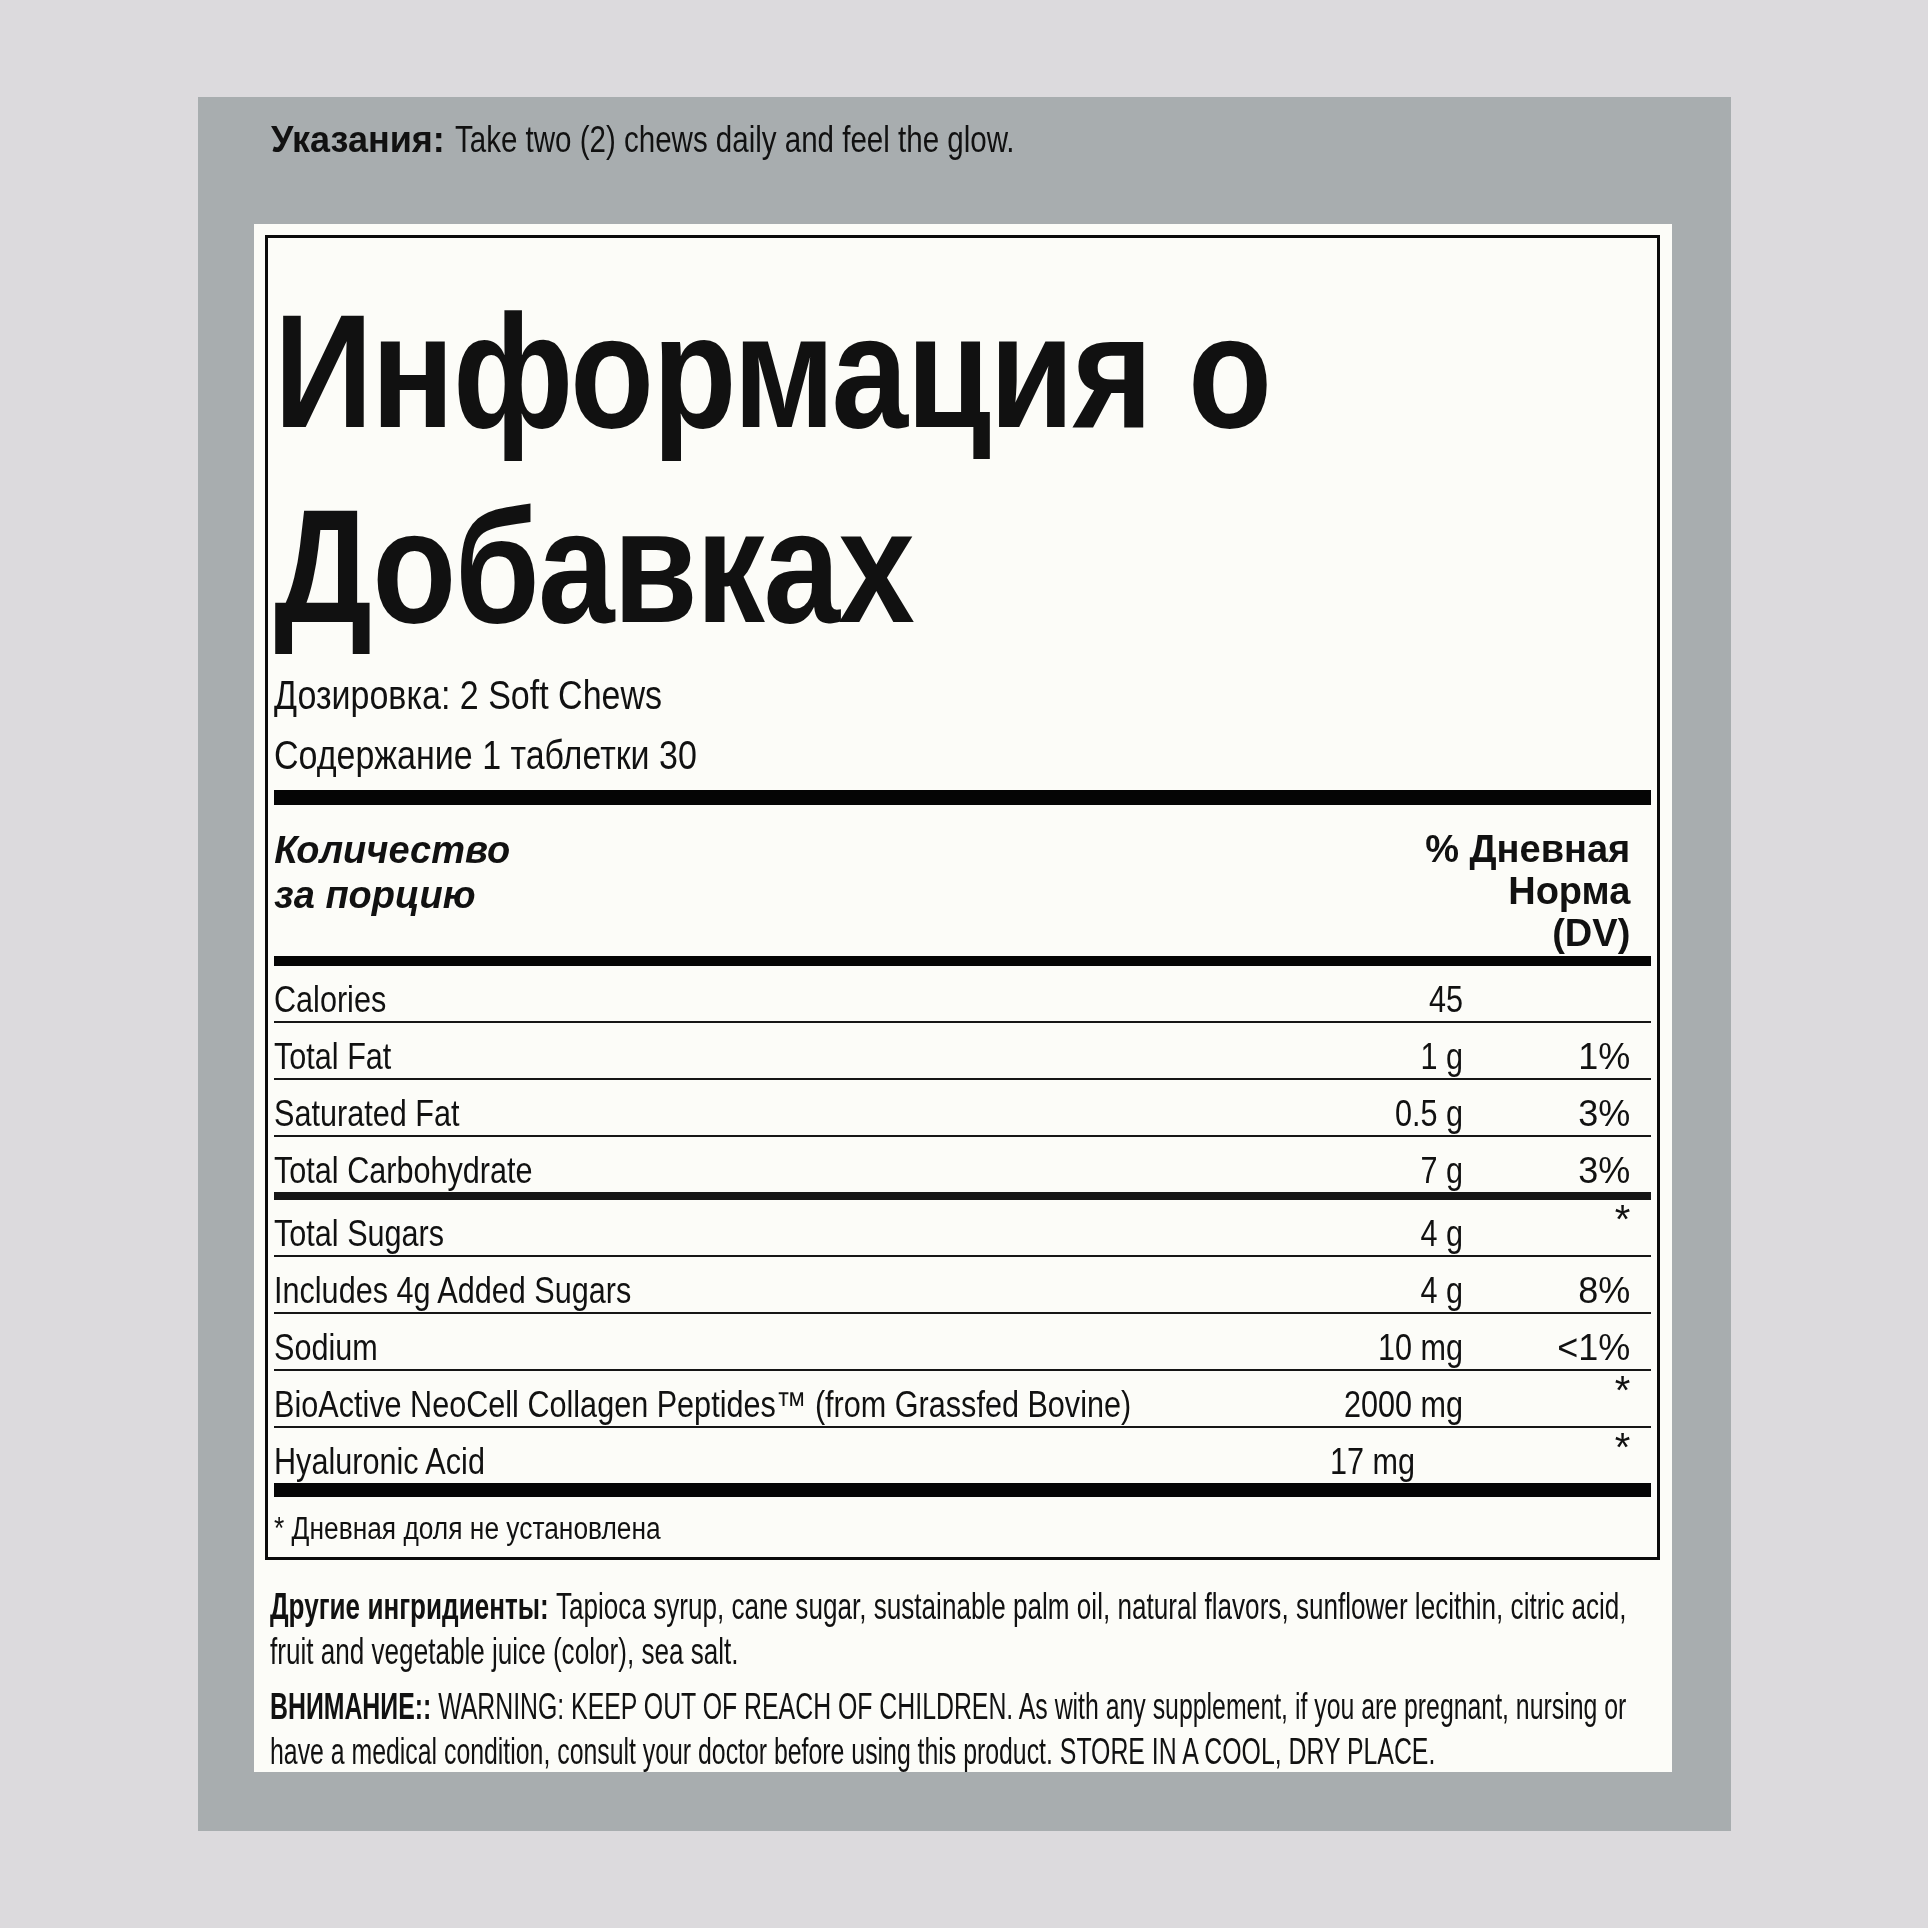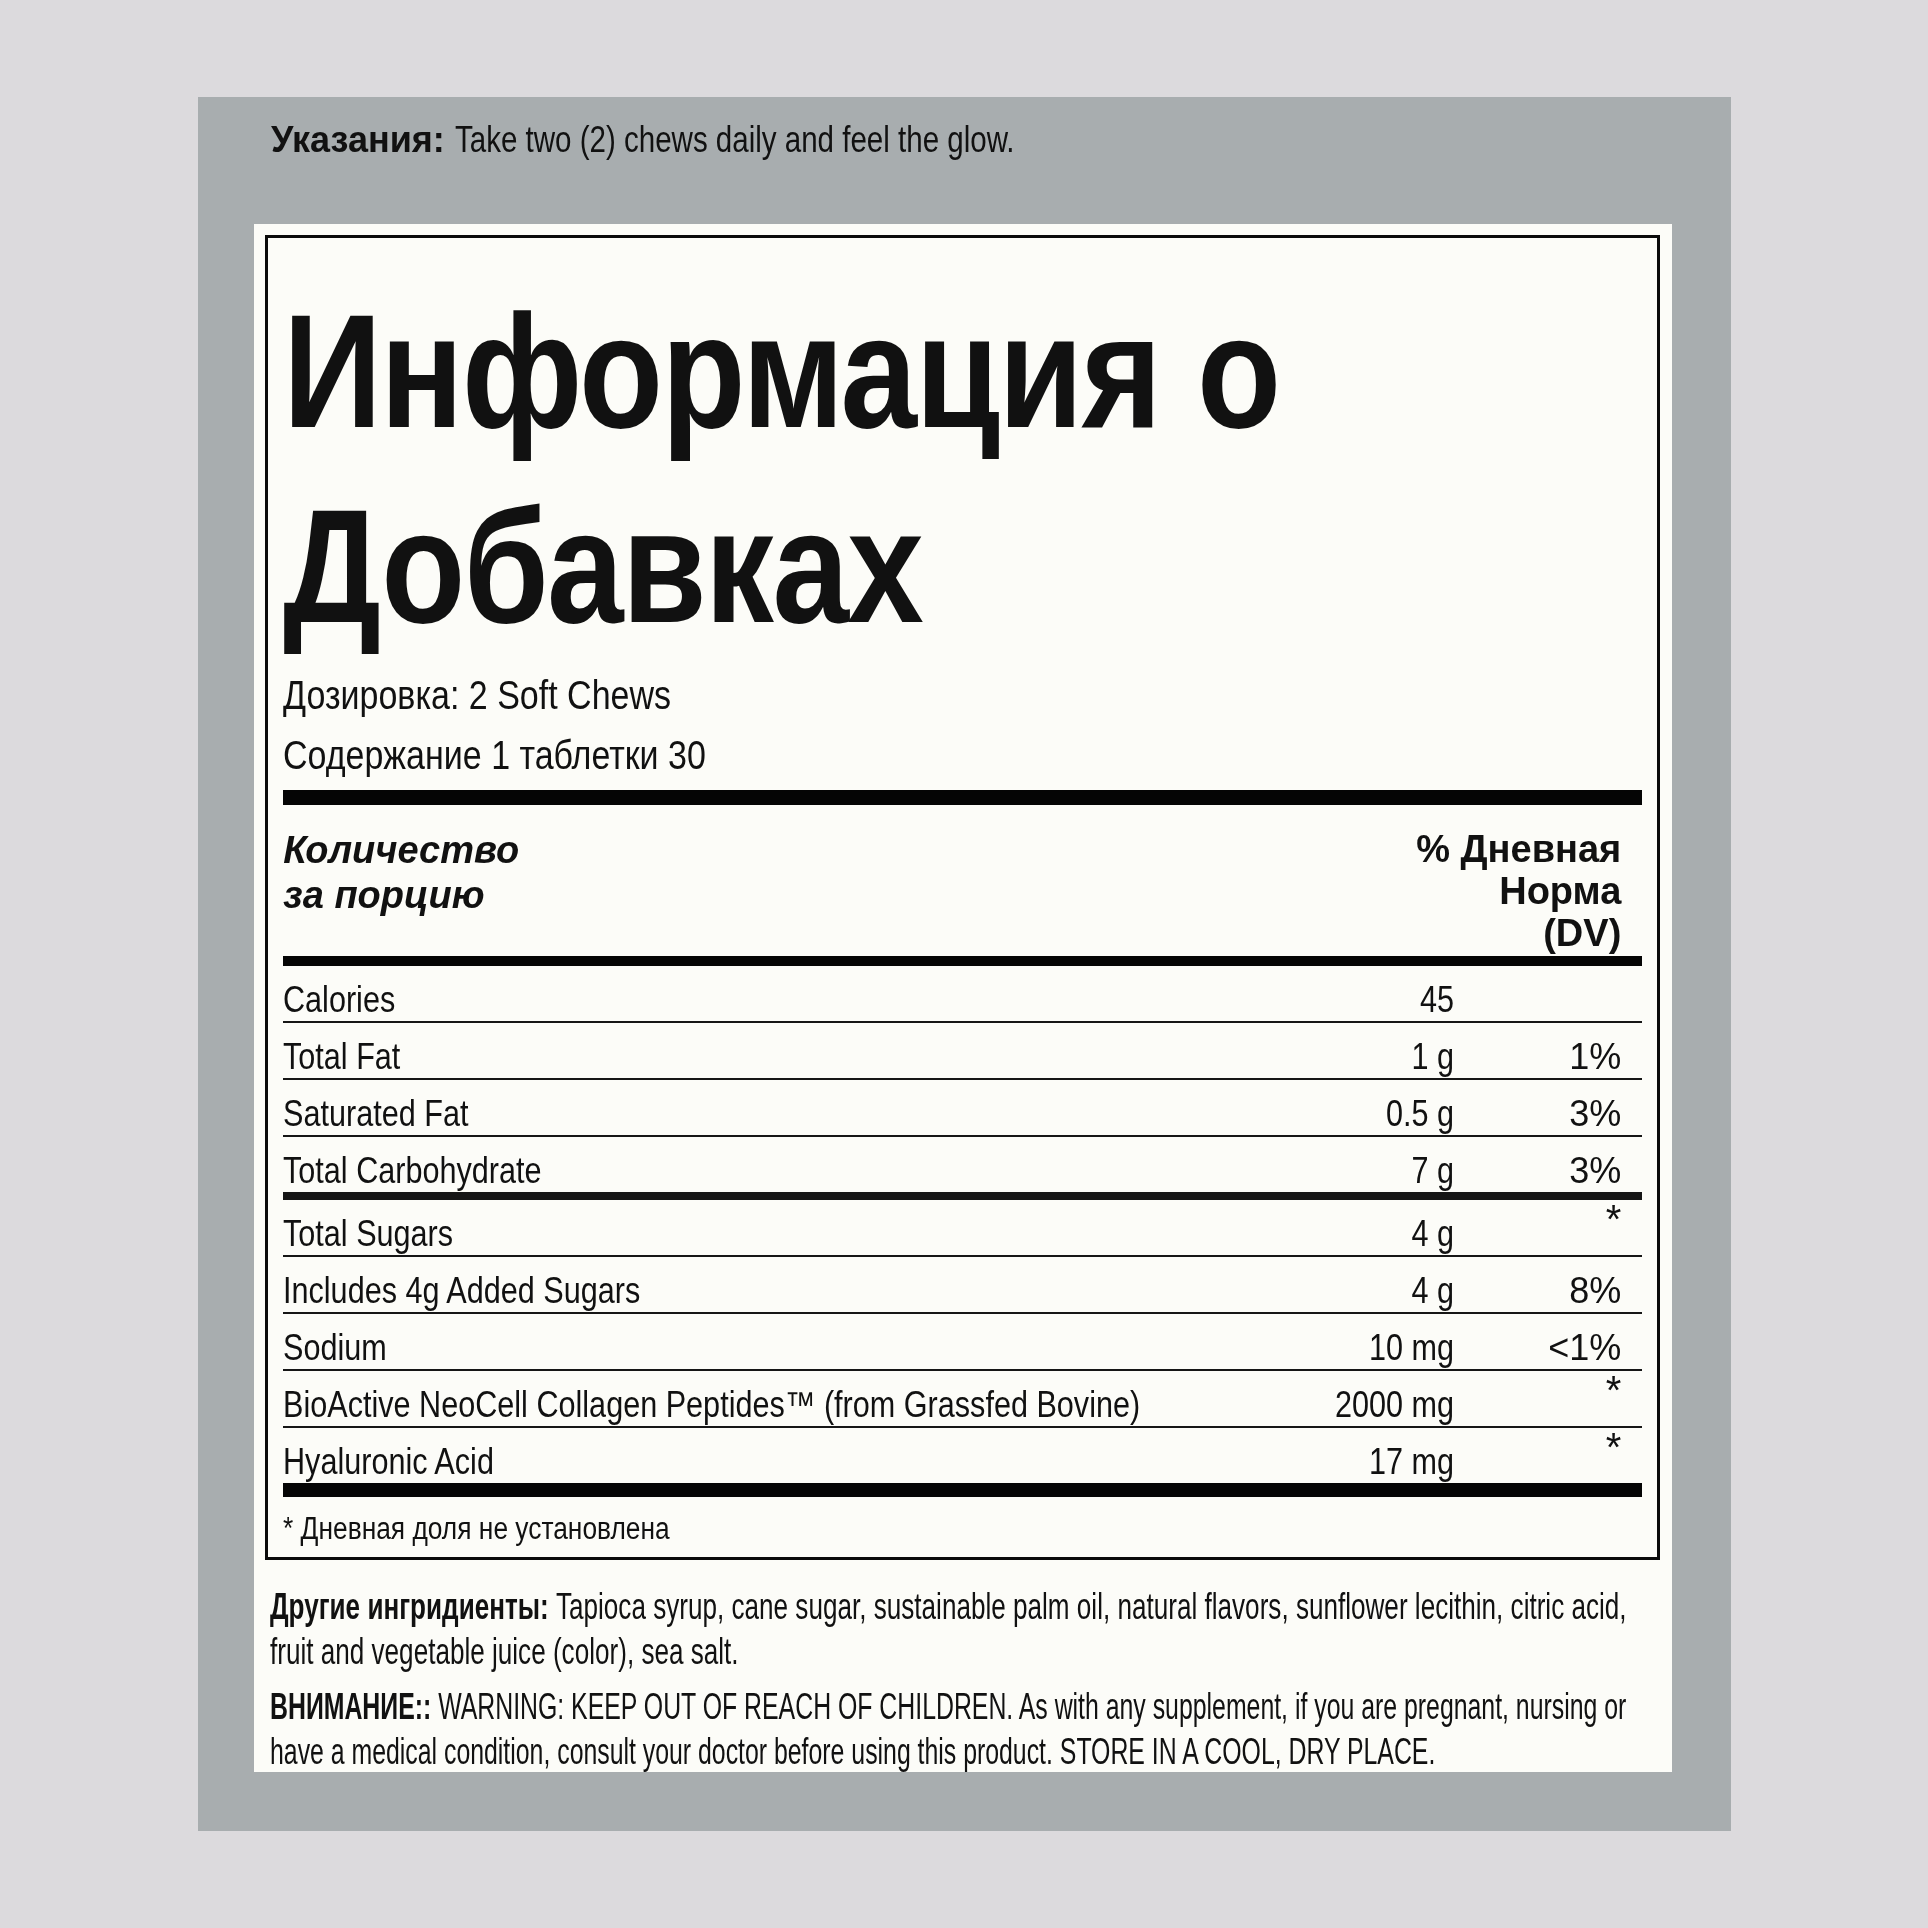--- a/index.html
+++ b/index.html
@@ -34,21 +34,21 @@
     left: 56px; top: 127px;
     width: 1418px; height: 1548px;
     background: #fcfcf8;
   }
   .facts-box {
     position: absolute;
     left: 11.3px; top: 11.3px;
     width: 1395px; height: 1325px;
     border: 3.8px solid #0b0b0b;
     box-sizing: border-box;
-    padding: 0 15px;
+    padding: 0 6px;
   }
   .title {
     margin: 36px 0 0 0;
     font-size: 162px;
     font-weight: 700;
     line-height: 1.2;
     letter-spacing: -1.9px;
     white-space: pre-line;
     width: 120%;
     transform: scaleX(0.85);
@@ -79,21 +79,21 @@
     display: flex;
     align-items: flex-end;
     height: 55px;
     border-bottom: 2.8px solid #161616;
     font-size: 36px;
   }
   .row .name { flex: 1; text-align: left; }
   .row .amt  { text-align: right; }
   .row .dv   { width: 188px; text-align: right; padding-right: 21px; box-sizing: border-box; }
   .row--thick { border-bottom-width: 8.5px; }
-  .row--last  { border-bottom: none; }
+  .row--last  { border-bottom: none; gap: 48px; }
   .dv.star span { position: relative; top: -13px; font-size: 40px; }
   .footnote { margin-top: 14px; font-size: 31px; }
   .para {
     position: absolute;
     left: 16px;
     margin: 0;
     font-size: 36px;
     line-height: 45px;
     transform-origin: 0 0;
   }

